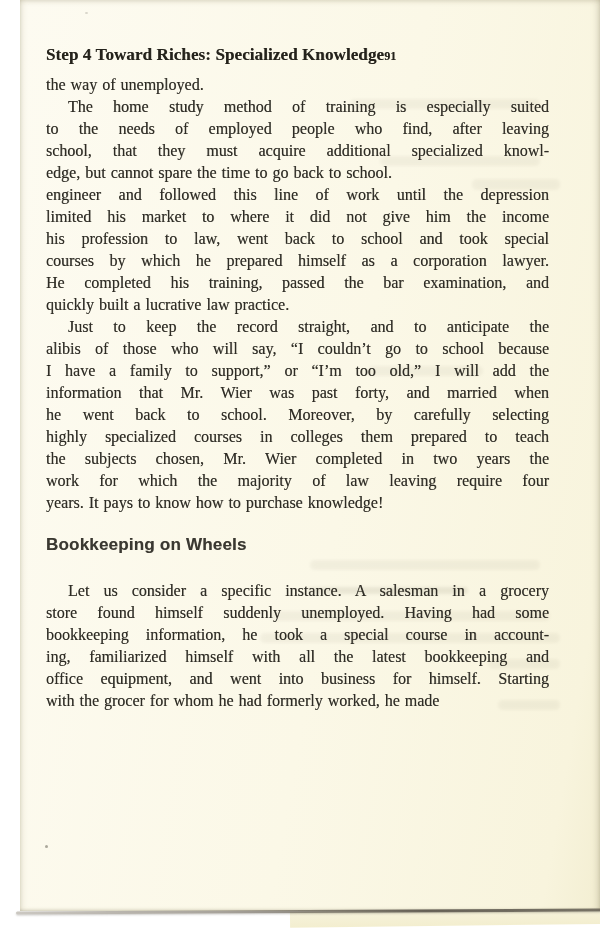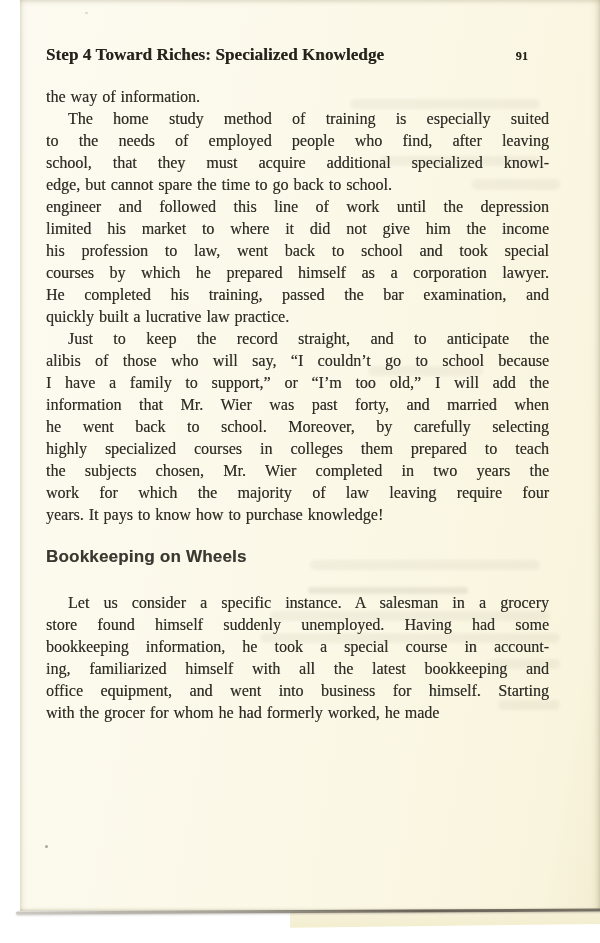--- a/index.html
+++ b/index.html
@@ -63,27 +63,26 @@
     position: absolute;
     left: 26px;
     top: 44px;
     width: 503px;
     color: #2e2c25;
     font-size: 16px;
     line-height: 22px;
   }
   .header-row {
     display: flex;
-    justify-content: space-between;
     align-items: baseline;
     font-weight: bold;
     font-size: 17px;
     color: #24221b;
     letter-spacing: 0.1px;
-    margin-bottom: 19px;
+    margin-bottom: 7px;
     text-shadow: 0.3px 0 0 rgba(36, 34, 27, 0.55);
   }
   .page-num {
     padding-right: 21px;
     font-size: 12px;
   }
   .para { margin: 0; }
   .text-line {
     text-align: justify;
     text-align-last: justify;
@@ -139,21 +138,21 @@
     <div class="speck" style="left:25px;  top:845px; width:3px;   height:3px; opacity:0.55;"></div>
     <div class="speck" style="left:65px;  top:12px;  width:3px;   height:2px; opacity:0.25;"></div>
 
     <div class="text-block">
       <div class="header-row">
         <span>Step 4 Toward Riches: Specialized Knowledge</span>
         <span class="page-num">91</span>
       </div>
       <div id="page-content">
           <div class="para">
-            <div class="text-line last-line">the way of information.</div>
+            <div class="text-line last-line">the way of unemployed.</div>
           </div>
           <div class="para">
             <div class="text-line first-indent">The home study method of training is especially suited</div>
             <div class="text-line">to the needs of employed people who find, after leaving</div>
             <div class="text-line">school, that they must acquire additional specialized knowl-</div>
             <div class="text-line last-line">edge, but cannot spare the time to go back to school.</div>
           </div>
           <div class="para">
             <div class="text-line">engineer and followed this line of work until the depression</div>
             <div class="text-line">limited his market to where it did not give him the income</div>

